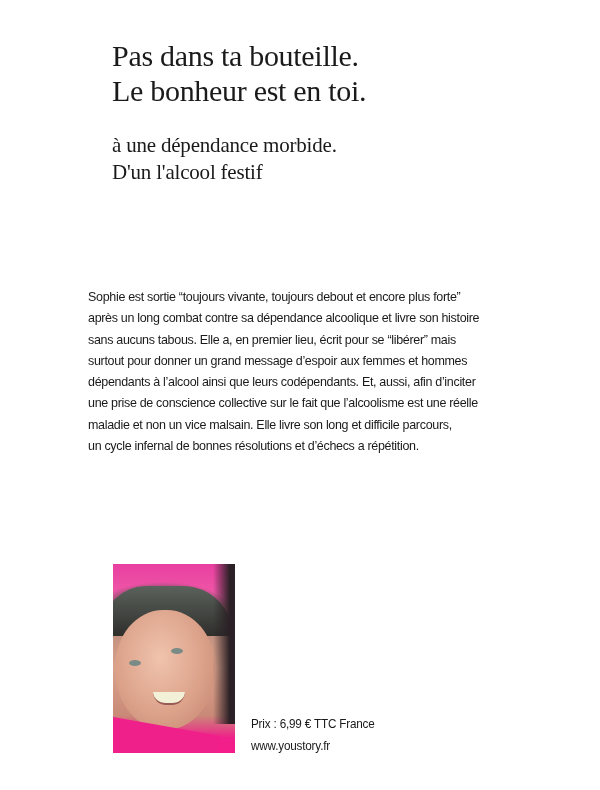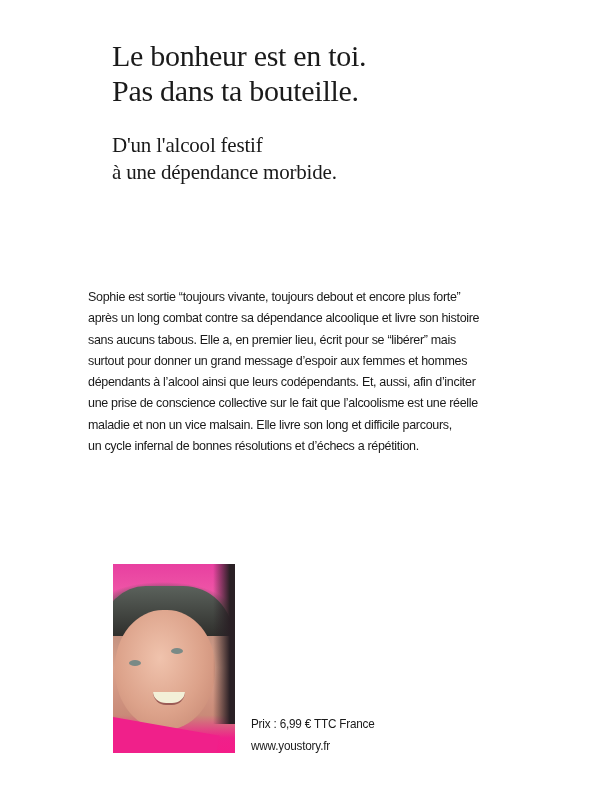--- a/index.html
+++ b/index.html
@@ -20,27 +20,27 @@
   .photo .eye { position:absolute; width:12px; height:6px; border-radius:50%; background:#7a8a86; }
   .photo .mouth { position:absolute; left:40px; top:128px; width:32px; height:11px; border-radius:0 0 16px 16px; background:#f3f0d8; border-bottom:2px solid #9b5b55; }
   .photo .shirt { position:absolute; left:-6px; top:162px; width:110px; height:40px; background:#f0208a; transform:rotate(10deg); }
   .footer { position:absolute; left:251px; top:713px; font-family:"Liberation Sans", "DejaVu Sans", sans-serif; font-size:13px; line-height:22px; color:#1a1a1a; transform:scaleX(0.9); transform-origin:left top; letter-spacing:-0.2px; }
   .footer span { display:block; white-space:nowrap; }
 </style>
 </head>
 <body>
 
 <div class="title">
+  <div>Pas dans ta bouteille.</div>
   <div>Le bonheur est en toi.</div>
-  <div>Pas dans ta bouteille.</div>
 </div>
 
 <div class="subtitle">
+  <div>à une dépendance morbide.</div>
   <div>D'un l'alcool festif</div>
-  <div>à une dépendance morbide.</div>
 </div>
 
 <div class="body-text">
   <span>Sophie est sortie “toujours vivante, toujours debout et encore plus forte”</span>
   <span>après un long combat contre sa dépendance alcoolique et livre son histoire</span>
   <span>sans aucuns tabous. Elle a, en premier lieu, écrit pour se “libérer” mais</span>
   <span>surtout pour donner un grand message d’espoir aux femmes et hommes</span>
   <span>dépendants à l’alcool ainsi que leurs codépendants. Et, aussi, afin d’inciter</span>
   <span>une prise de conscience collective sur le fait que l’alcoolisme est une réelle</span>
   <span>maladie et non un vice malsain. Elle livre son long et difficile parcours,</span>

